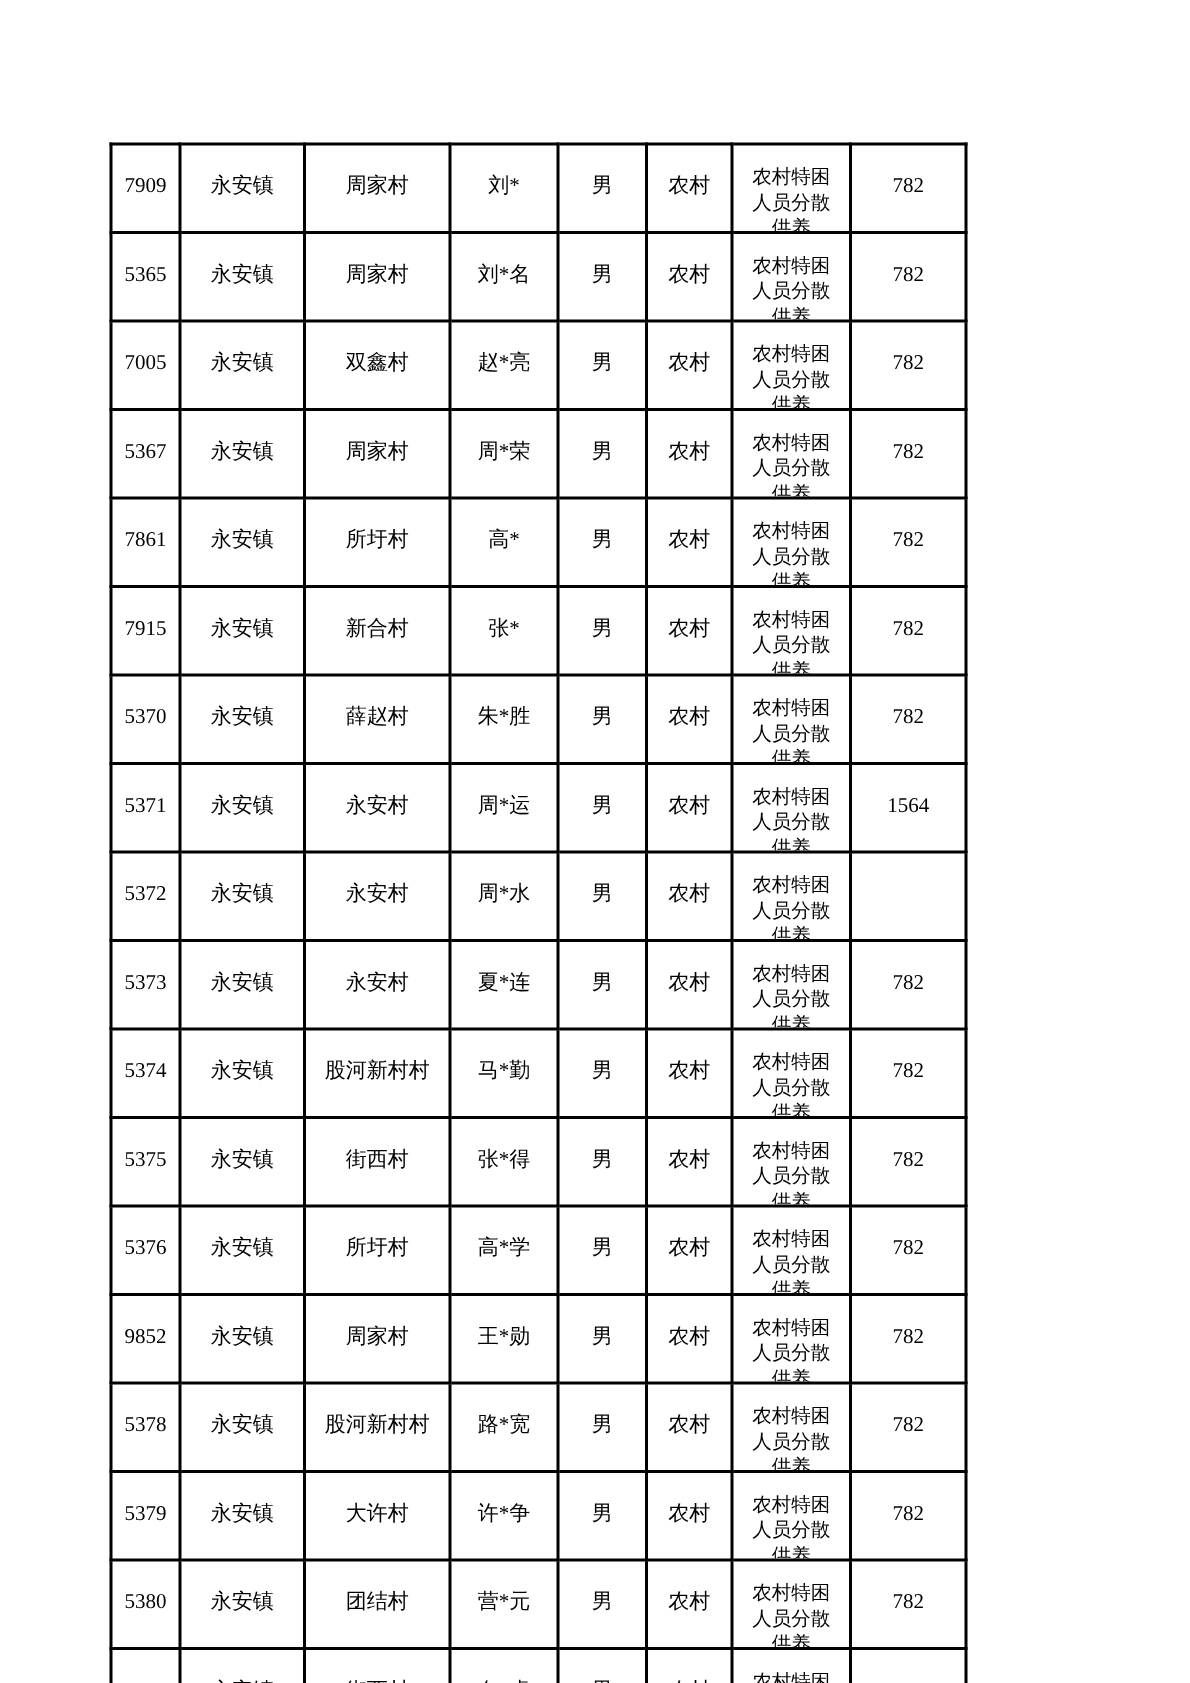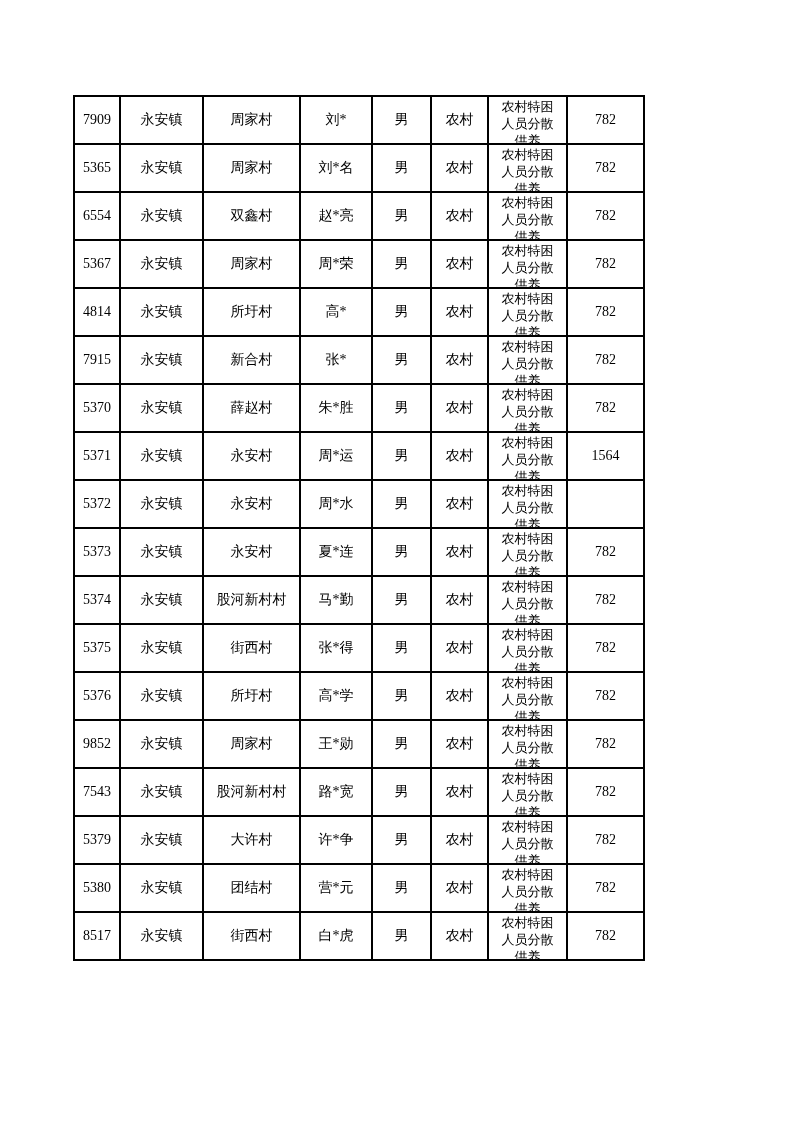--- a/index.html
+++ b/index.html
@@ -39,21 +39,21 @@
   col.c-support  { width: 79px; }
   col.c-amount   { width: 77px; }
   td.c-support { vertical-align: top; }
   .support-clip {
     width: 4.35em;          
     margin: 0 auto;
     height: 45px;           
     overflow: hidden;
     font-size: 13px;
     line-height: 17px;
-    padding-top: 1px;
+    padding-top: 12px;
     text-align: center;
     word-break: break-all;
   }
 </style>
 </head>
 <body>
 
 <div class="page">
   <table class="grid">
     <colgroup>
@@ -87,21 +87,21 @@
     <td>刘*名</td>
     <td>男</td>
     <td>农村</td>
     <td class="c-support">
       <div class="support-clip">农村特困人员分散供养</div>
     </td>
     <td>782</td>
   </tr>
 
   <tr>
-    <td>6554</td>
+    <td>7005</td>
     <td>永安镇</td>
     <td>双鑫村</td>
     <td>赵*亮</td>
     <td>男</td>
     <td>农村</td>
     <td class="c-support">
       <div class="support-clip">农村特困人员分散供养</div>
     </td>
     <td>782</td>
   </tr>
@@ -113,21 +113,21 @@
     <td>周*荣</td>
     <td>男</td>
     <td>农村</td>
     <td class="c-support">
       <div class="support-clip">农村特困人员分散供养</div>
     </td>
     <td>782</td>
   </tr>
 
   <tr>
-    <td>4814</td>
+    <td>7861</td>
     <td>永安镇</td>
     <td>所圩村</td>
     <td>高*</td>
     <td>男</td>
     <td>农村</td>
     <td class="c-support">
       <div class="support-clip">农村特困人员分散供养</div>
     </td>
     <td>782</td>
   </tr>
@@ -243,21 +243,21 @@
     <td>王*勋</td>
     <td>男</td>
     <td>农村</td>
     <td class="c-support">
       <div class="support-clip">农村特困人员分散供养</div>
     </td>
     <td>782</td>
   </tr>
 
   <tr>
-    <td>7543</td>
+    <td>5378</td>
     <td>永安镇</td>
     <td>股河新村村</td>
     <td>路*宽</td>
     <td>男</td>
     <td>农村</td>
     <td class="c-support">
       <div class="support-clip">农村特困人员分散供养</div>
     </td>
     <td>782</td>
   </tr>

